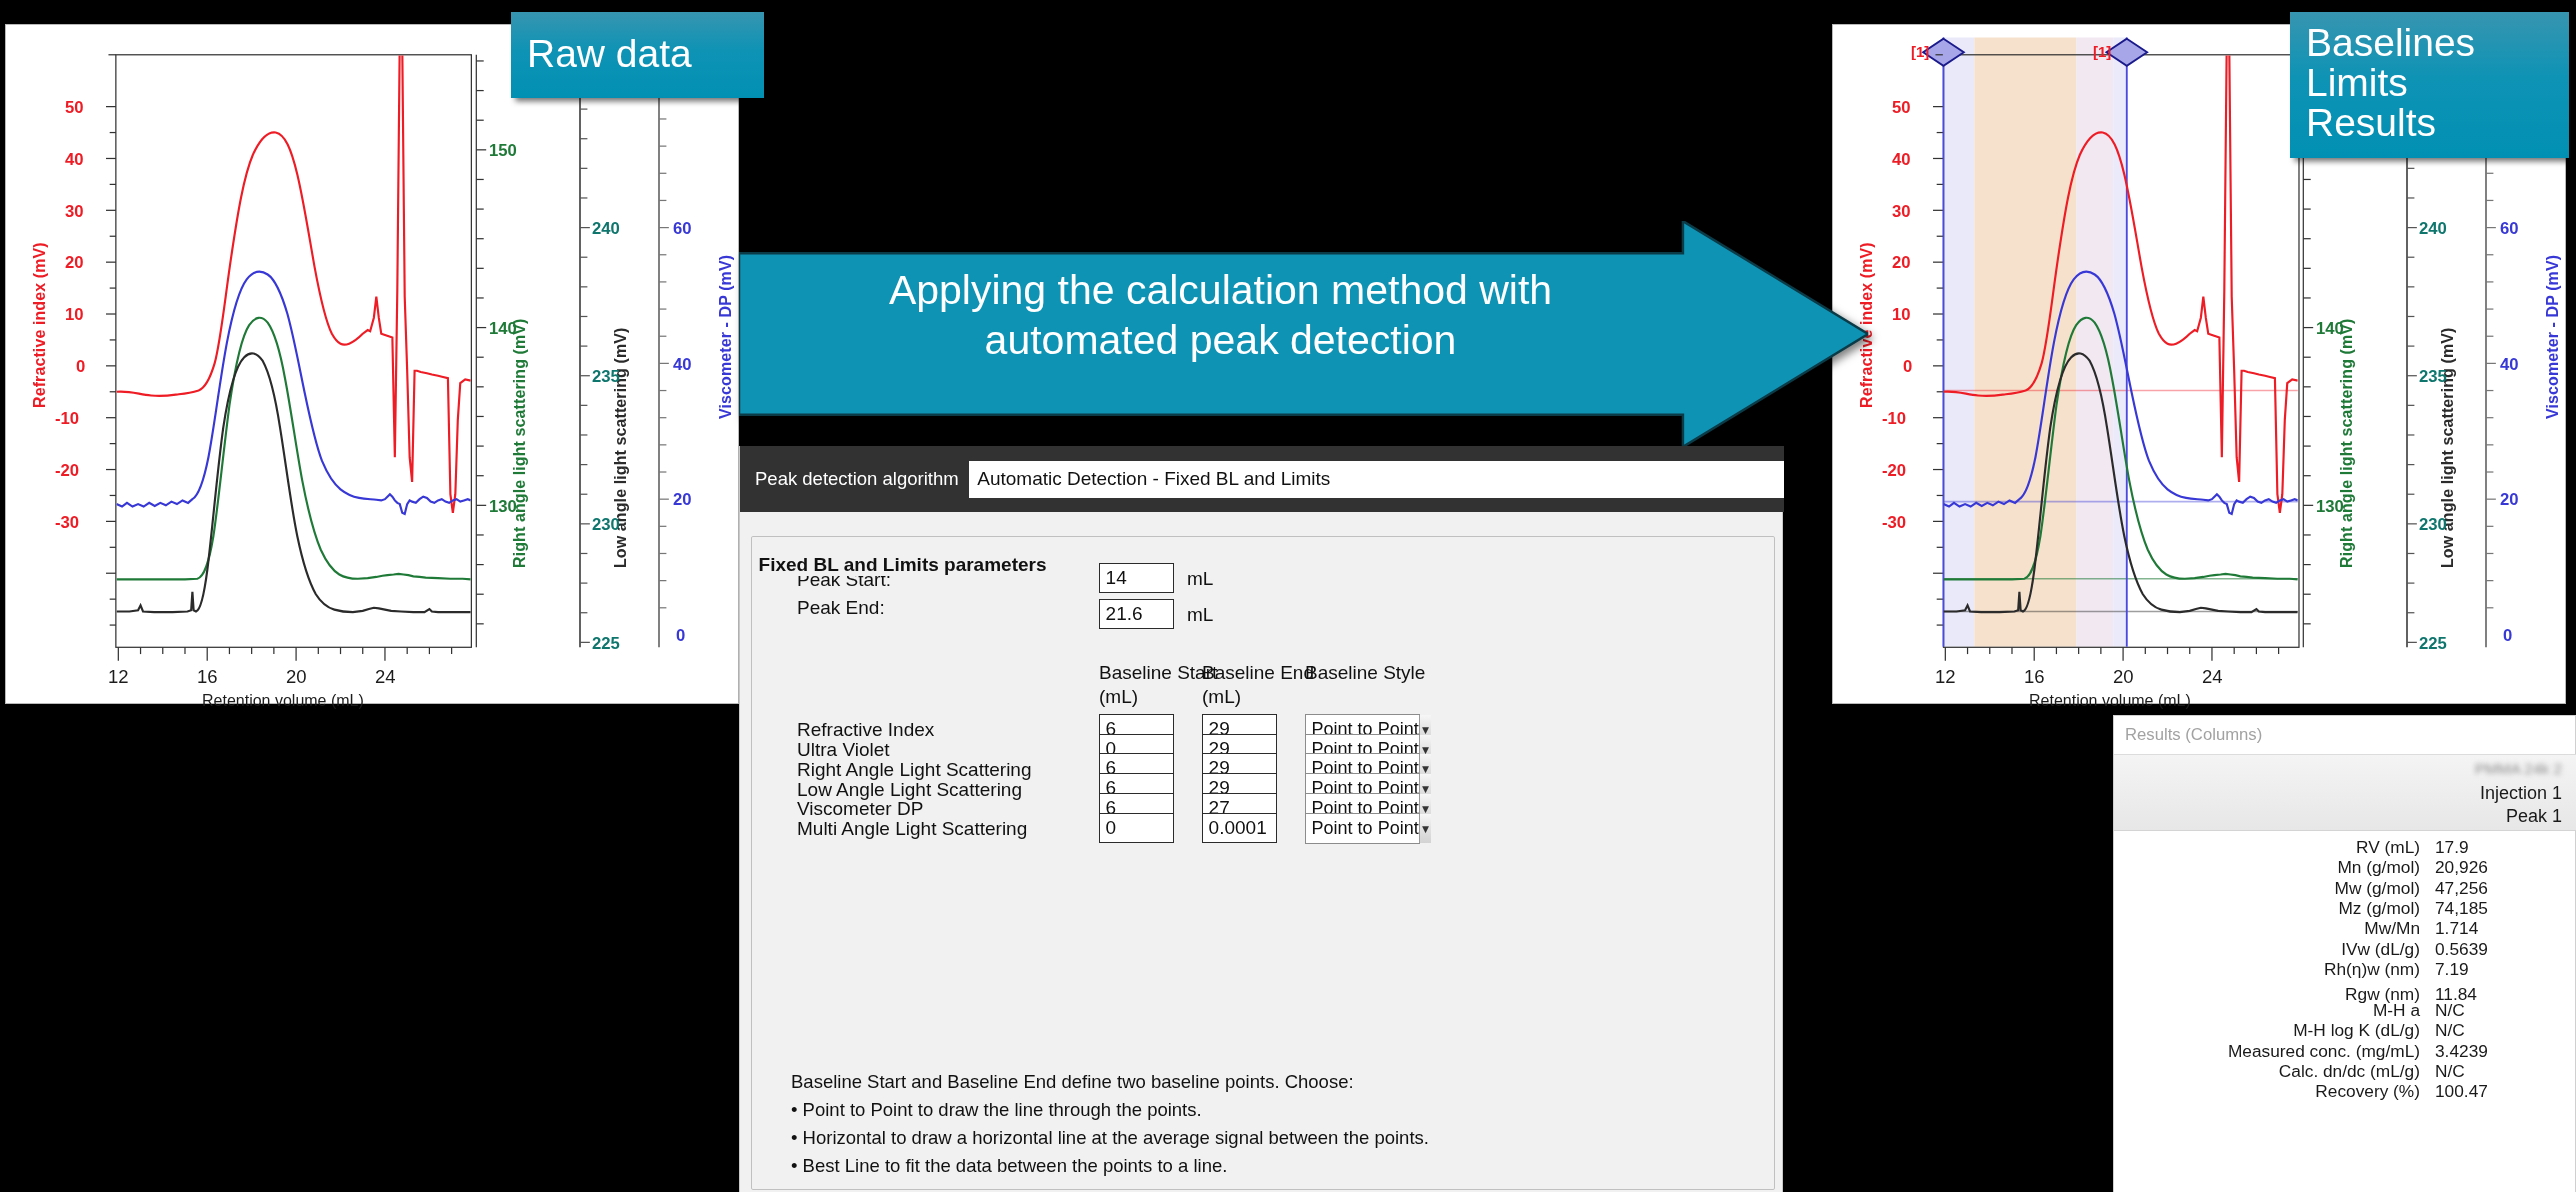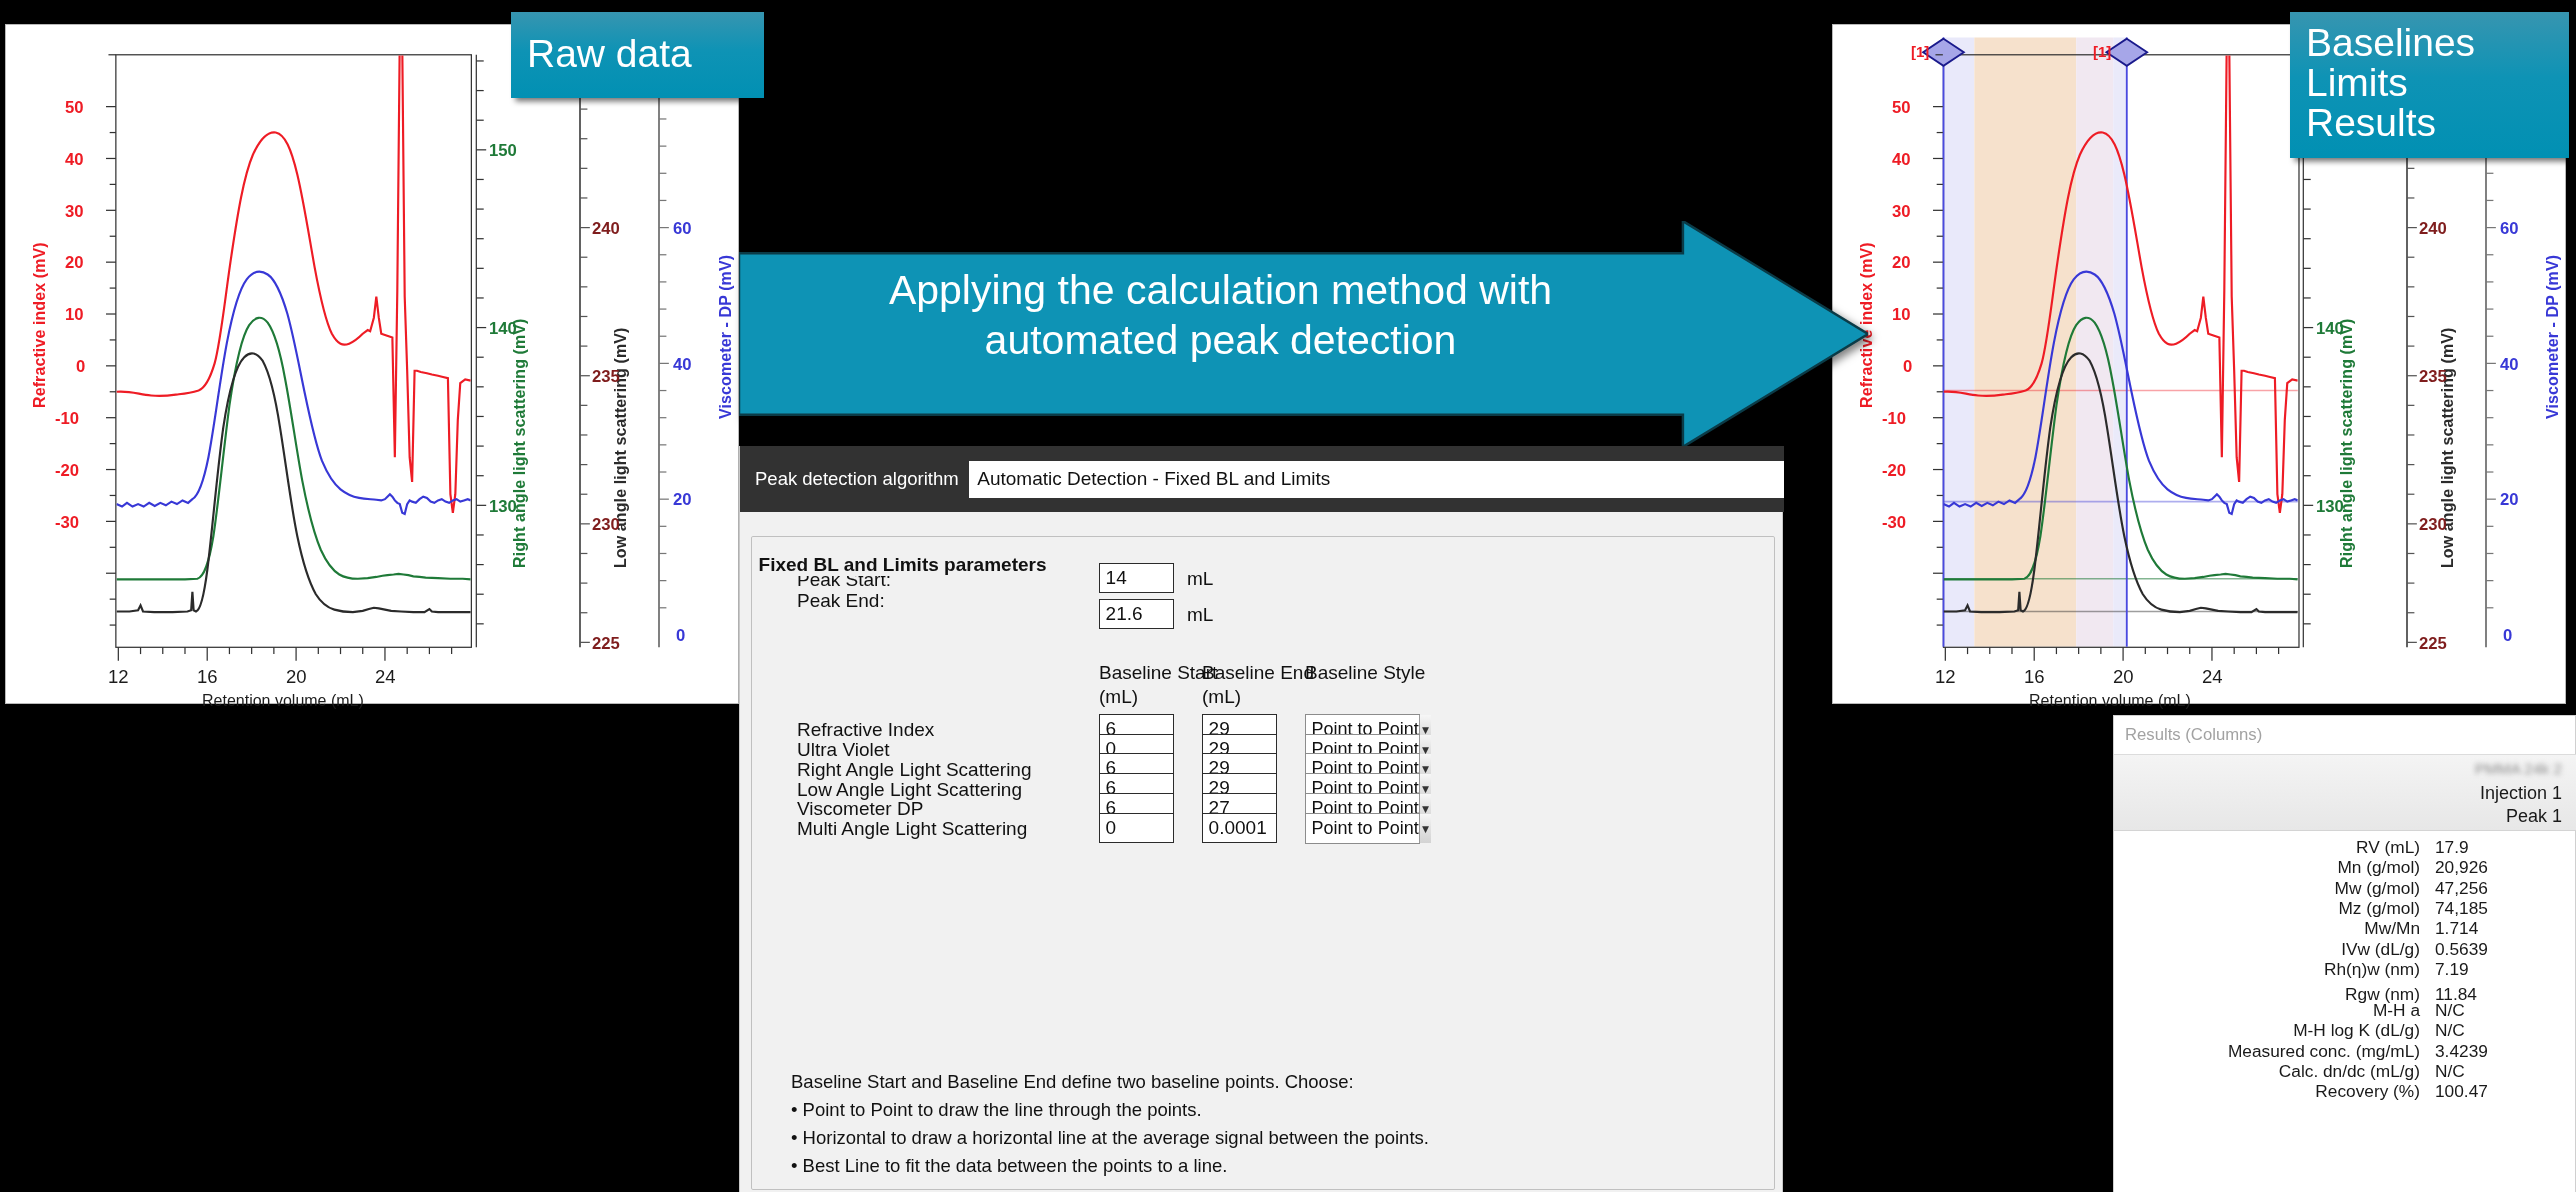--- a/index.html
+++ b/index.html
@@ -38,21 +38,21 @@
   .axis-title.blue  { color: #3838d6; }
 
   .ticklabel {
     position: absolute;
     font-size: 16.7px;
     font-weight: bold;
     white-space: nowrap;
   }
   .ticklabel.red   { color: #ee1c25; }
   .ticklabel.green { color: #1f7a38; }
-  .ticklabel.black { color: #7f1d1d; }
+  .ticklabel.black { color: #0f766e; }
   .ticklabel.blue  { color: #3838d6; }
 
   .xaxis-title {
     position: absolute; font-size: 16px; color: #1c1c1c; white-space: nowrap;
   }
   .xticklabel {
     position: absolute; font-size: 18.5px; color: #1c1c1c; white-space: nowrap; text-align: right;
   }
   .marker-tag {
     position: absolute; color: #ee1c25; font-size: 15px; font-weight: bold;
@@ -627,21 +627,21 @@
       <div id="algo-select">Automatic Detection - Fixed BL and Limits</div>
     </div>
 
     <div id="group-box"></div>
     <div id="group-title">Fixed BL and Limits parameters</div>
 
     <div class="row-label" style="left:57px; top:123px;">Peak Start:</div>
     <div class="txtbox" style="left:359px; top:117px;">14</div>
     <div class="unit-label" style="left:447px; top:122px;">mL</div>
 
-    <div class="row-label" style="left:57px; top:144px;">Peak End:</div>
+    <div class="row-label" style="left:57px; top:151px;">Peak End:</div>
     <div class="txtbox" style="left:359px; top:153px;">21.6</div>
     <div class="unit-label" style="left:447px; top:158px;">mL</div>
 
     <div class="col-header" style="left:359px; top:215px; white-space: pre-line;">Baseline Start
 (mL)</div>
     <div class="col-header" style="left:462px; top:215px; white-space: pre-line;">Baseline End
 (mL)</div>
     <div class="col-header" style="left:565px; top:215px;">Baseline Style</div>
 
     <div class="row-label" style="left:57px; top:273px;">Refractive Index</div>

